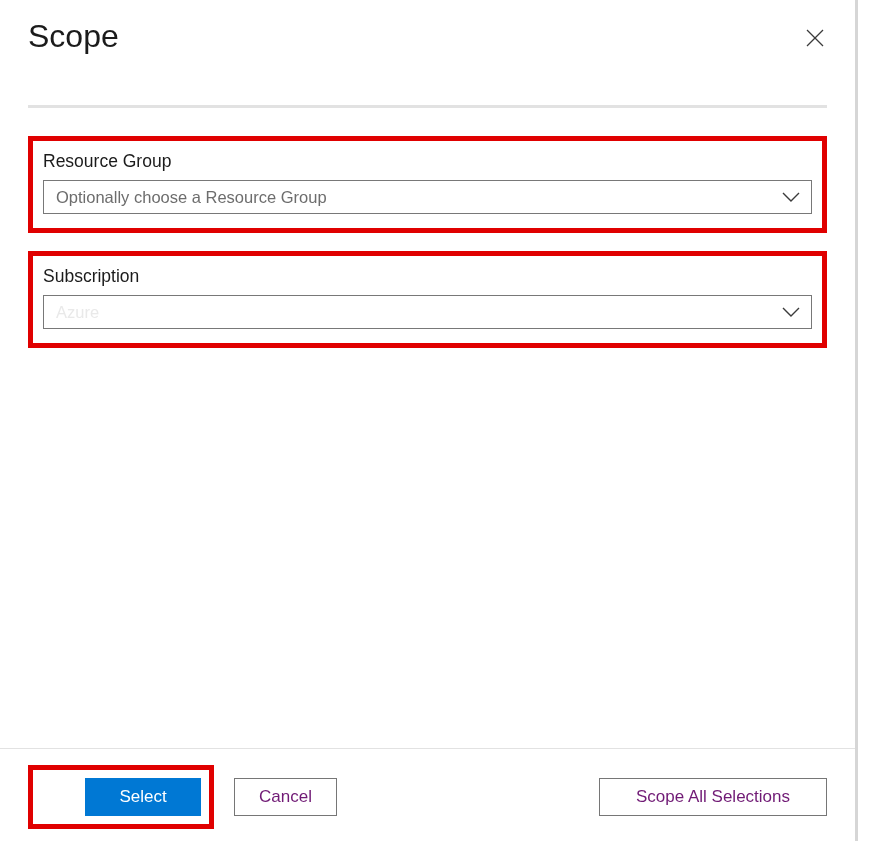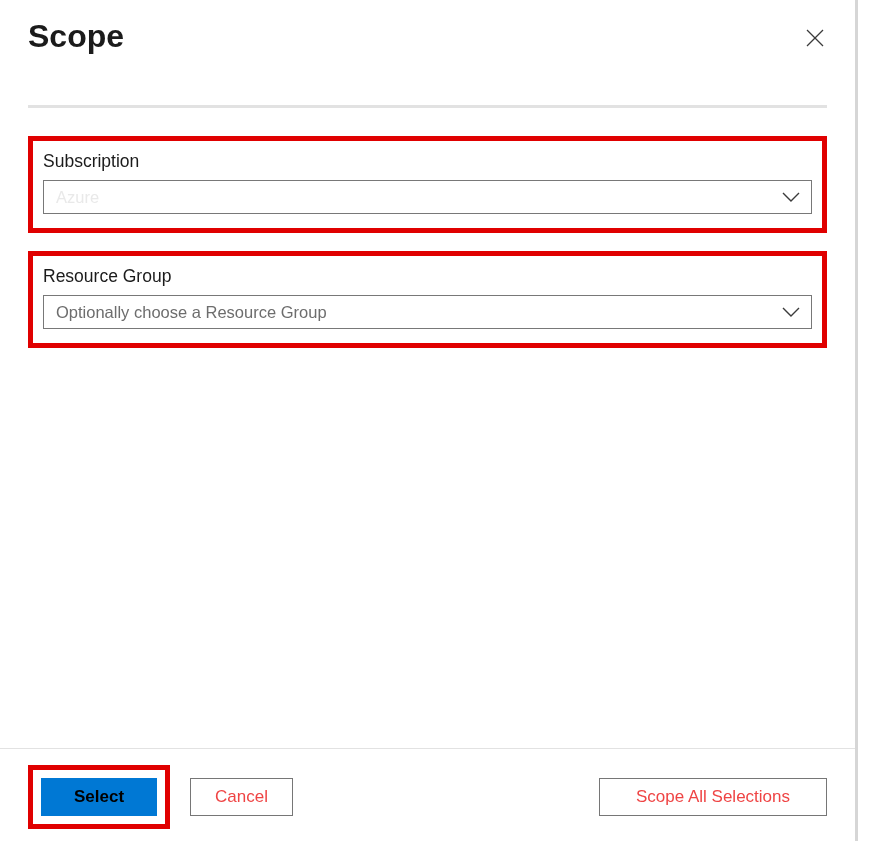--- a/index.html
+++ b/index.html
@@ -23,21 +23,21 @@
       border-right: 3px solid #d6d6d6;
     }
     .header {
       display: flex;
       justify-content: space-between;
       align-items: flex-start;
       padding: 18px 28px 0 28px;
     }
     .title {
       font-size: 32px;
-      font-weight: 700;
+      font-weight: 400;
       color: #1b1b1b;
     }
     .close-btn {
       width: 24px;
       height: 24px;
       display: flex;
       align-items: center;
       justify-content: center;
       cursor: pointer;
       margin-top: 8px;
@@ -111,34 +111,35 @@
       border: 5px solid #e00000;
       padding: 8px;
       display: inline-block;
     }
     .btn {
       height: 38px;
       padding: 0 24px;
       font-size: 17px;
       border: 1px solid #767676;
       background: #fff;
-      color: #ef4444;
+      color: #701a75;
       cursor: pointer;
       font-family: inherit;
       display: inline-flex;
       align-items: center;
       justify-content: center;
       min-width: 100px;
     }
     .btn.primary {
       background: #0078d4;
       border-color: #0078d4;
-      color: #000000;
-      font-weight: 700;
+      color: #ffffff;
+      font-weight: 400;
       min-width: 116px;
+      margin-left: 44px;
     }
     .btn.clear {
       min-width: 228px;
     }
     .spacer {
       flex: 1;
     }
   </style>
 </head>
 <body>
@@ -151,45 +152,45 @@
       <svg width="20" height="20" viewBox="0 0 20 20">
         <line x1="2" y1="2" x2="18" y2="18"></line>
         <line x1="18" y1="2" x2="2" y2="18"></line>
       </svg>
     </div>
   </div>
 
   <hr class="divider">
 
   <div class="form-area">
+
+    <div class="highlight">
+      <label class="field-label">Resource Group</label>
+      <div class="dropdown">
+        <span class="dropdown-value placeholder">Optionally choose a Resource Group</span>
+        <span class="chevron">
+          <svg width="20" height="12" viewBox="0 0 20 12">
+            <polyline points="2,2 10,10 18,2"></polyline>
+          </svg>
+        </span>
+      </div>
+    </div>
 
     <div class="highlight">
       <label class="field-label">Subscription</label>
       <div class="dropdown">
         <span class="dropdown-value faded">Azure</span>
         <span class="chevron">
           <svg width="20" height="12" viewBox="0 0 20 12">
             <polyline points="2,2 10,10 18,2"></polyline>
           </svg>
         </span>
       </div>
     </div>
 
-    <div class="highlight">
-      <label class="field-label">Resource Group</label>
-      <div class="dropdown">
-        <span class="dropdown-value placeholder">Optionally choose a Resource Group</span>
-        <span class="chevron">
-          <svg width="20" height="12" viewBox="0 0 20 12">
-            <polyline points="2,2 10,10 18,2"></polyline>
-          </svg>
-        </span>
-      </div>
-    </div>
-
   </div>
 
   <div class="footer">
     <div class="highlight-btn">
       <button class="btn primary">Select</button>
     </div>
     <button class="btn">Cancel</button>
     <div class="spacer"></div>
     <button class="btn clear">Scope All Selections</button>
   </div>

